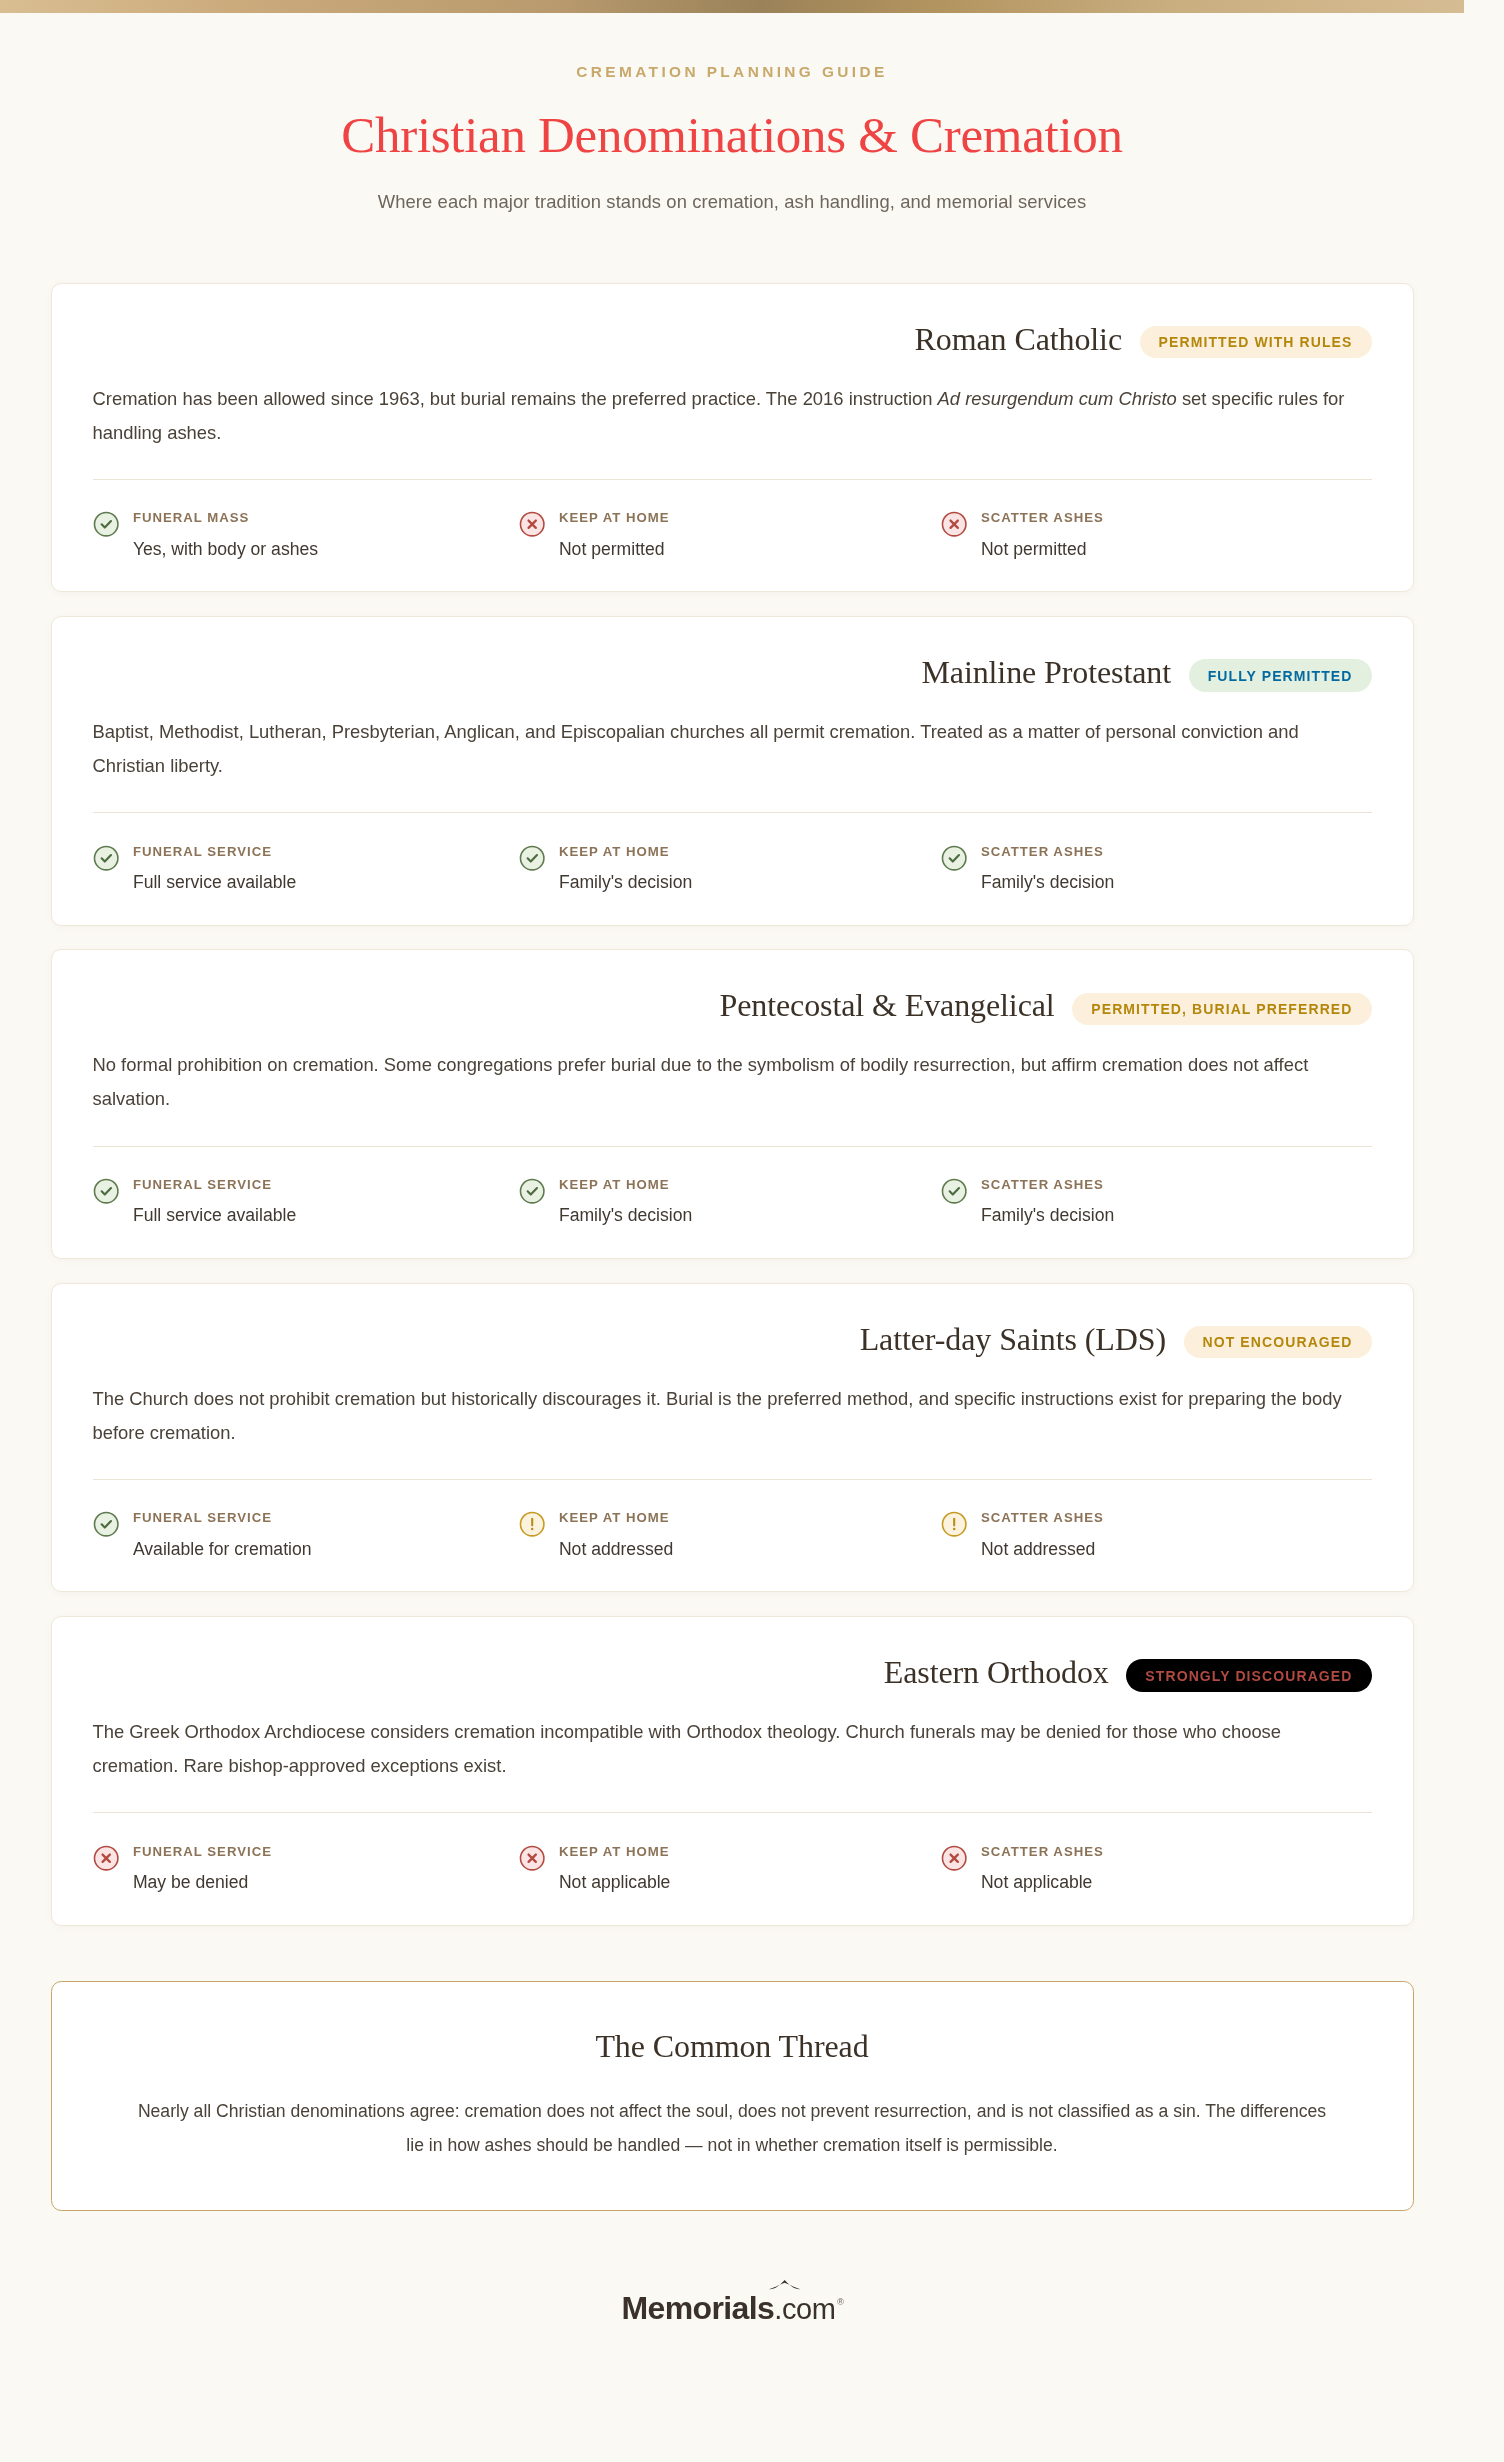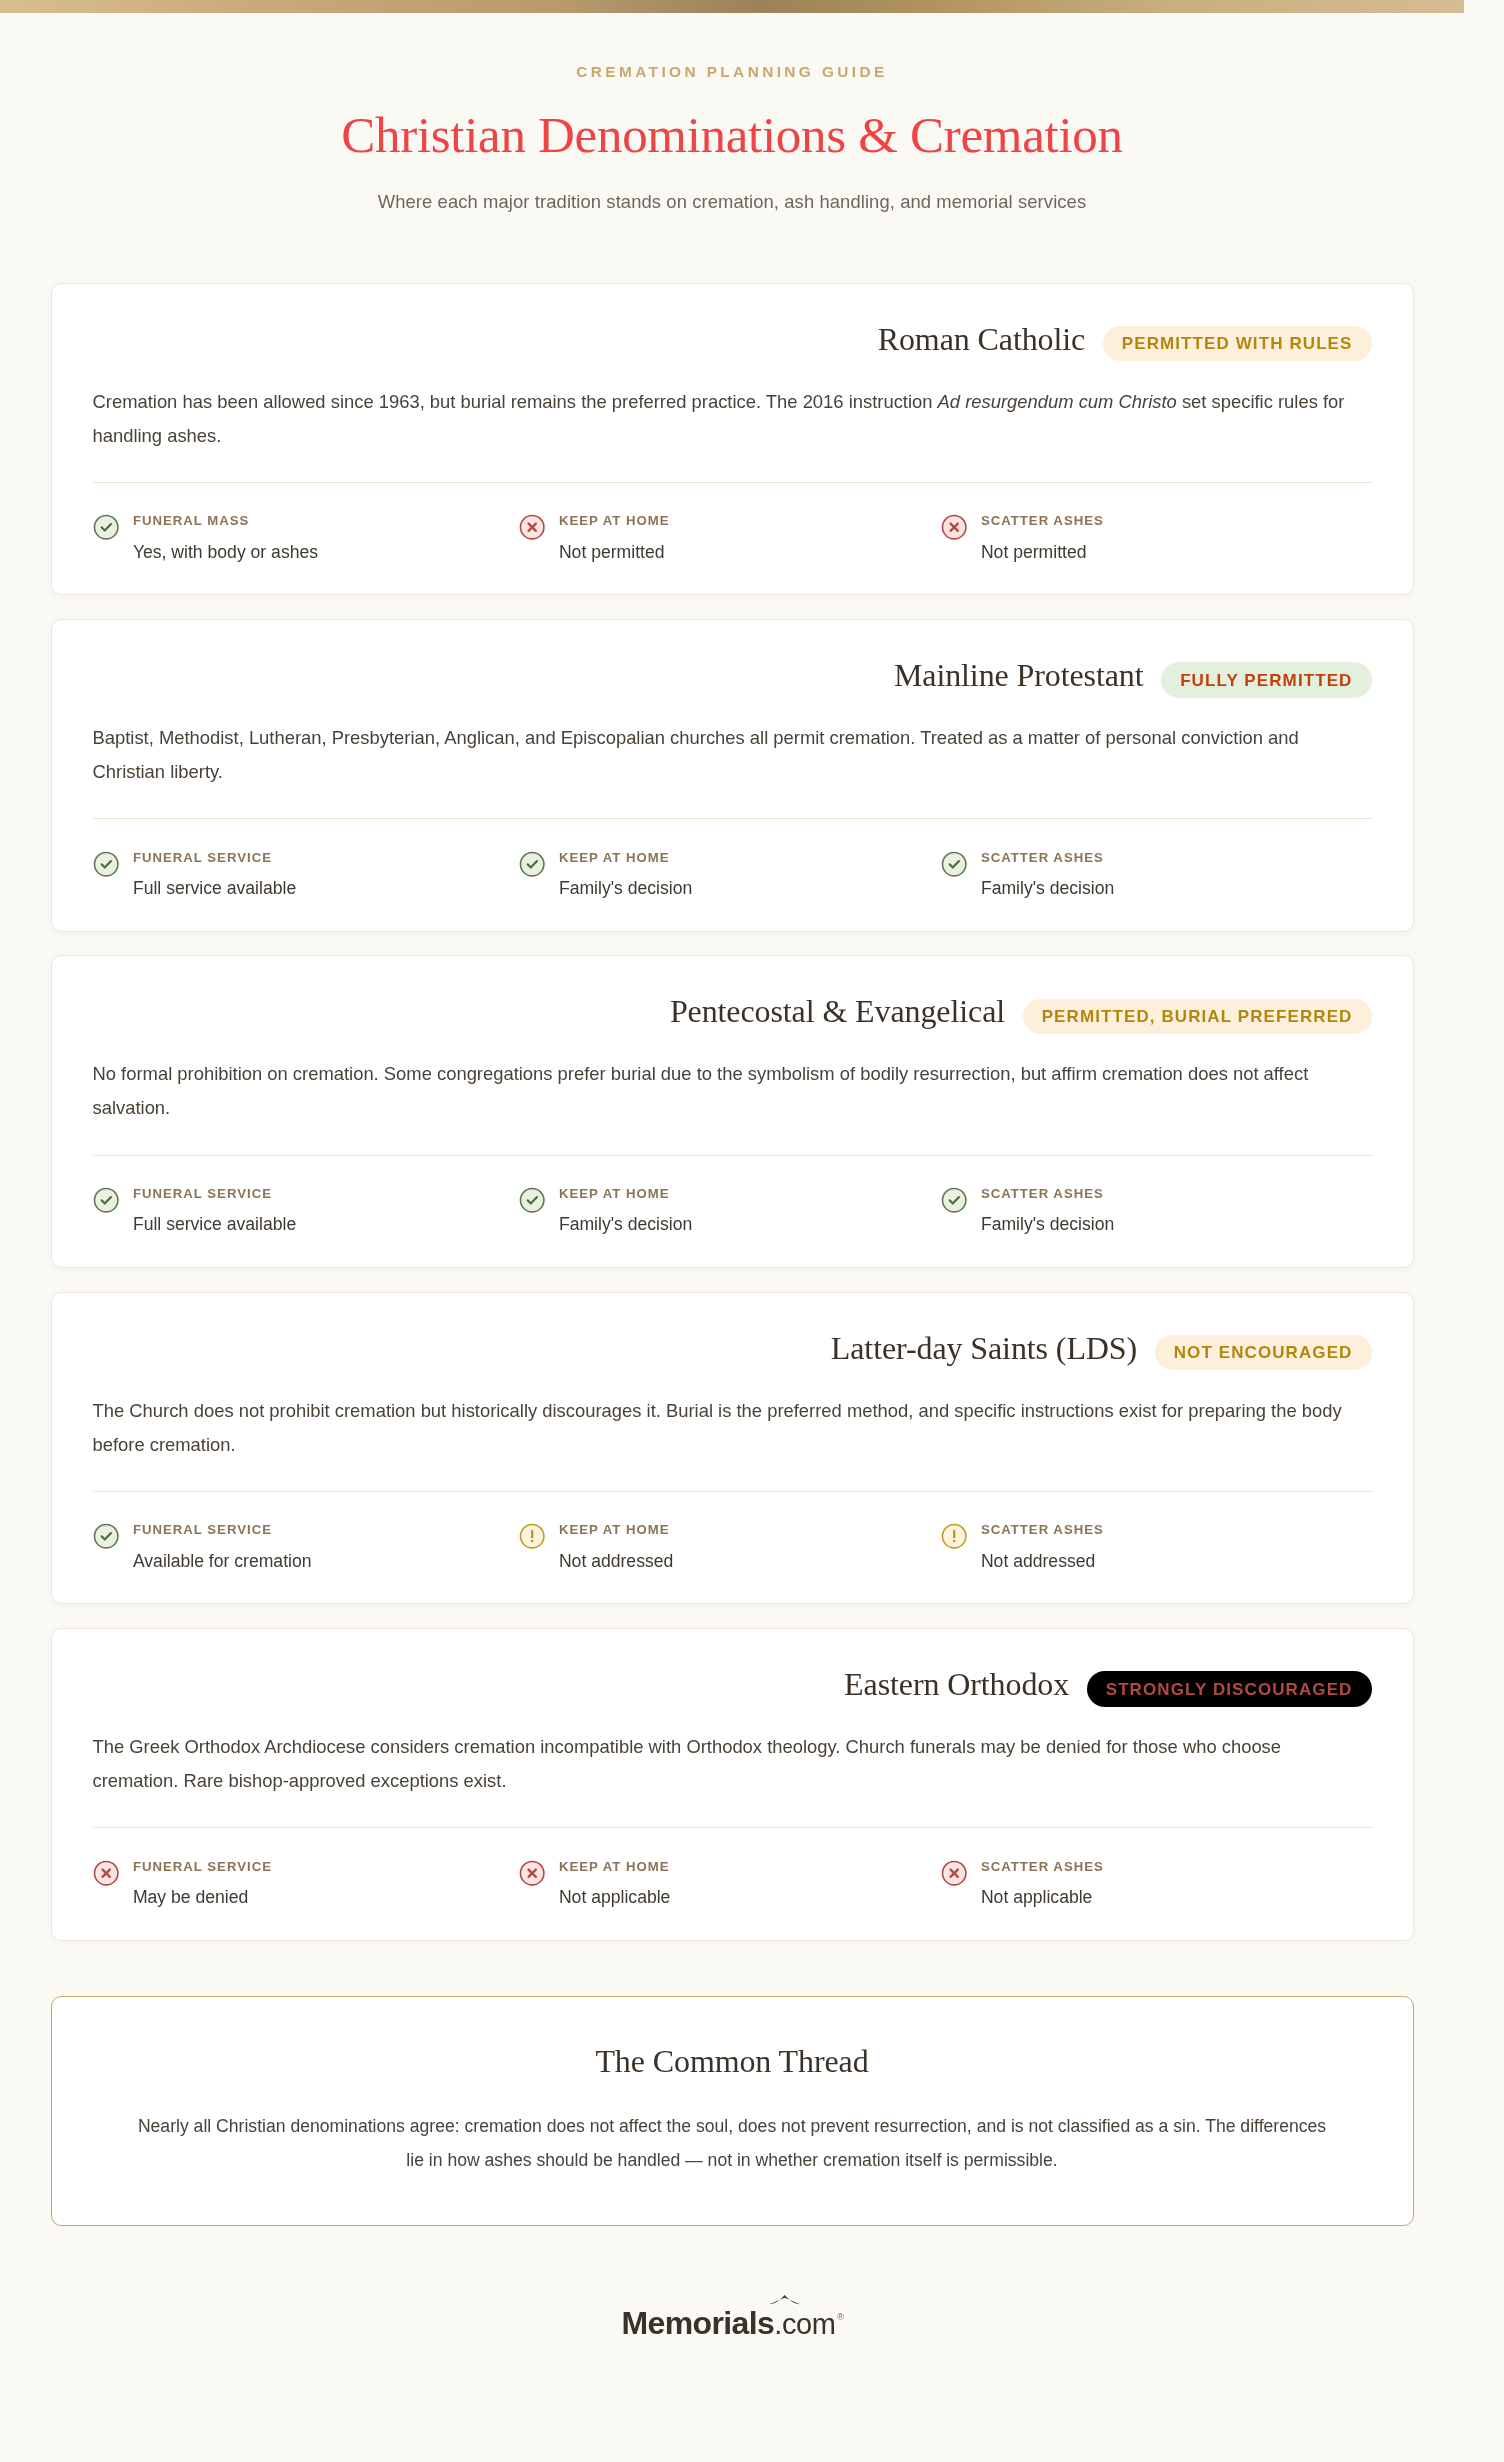--- a/index.html
+++ b/index.html
@@ -96,30 +96,30 @@
     font-weight: 400;
     color: #3B3127;
     line-height: 1.1;
     letter-spacing: -0.1px;
   }
 
   .badge {
     flex: 0 0 auto;
     border-radius: 734px;
     padding: 9.5px 19px 8.8px 19px;
-    font-size: 17px;
+    font-size: 14px;
     font-weight: 700;
     letter-spacing: 1.1px;
     text-transform: uppercase;
     white-space: nowrap;
     line-height: 1;
     margin-top: 4.4px;
   }
   .badge.amber { background: #FCF0DC; color: #B4870C; }
-  .badge.green { background: #E4F0DF; color: #c2410c; }
+  .badge.green { background: #E4F0DF; color: #0369a1; }
   .badge.rose  { background: #000000; color: #B34A41; }
 
   .card-desc {
     margin-top: 23.5px;
     font-size: 18.4px;
     line-height: 1.85;
     color: #4A4238;
     max-width: 1271px;
   }
   .card-desc em { font-style: italic; }

